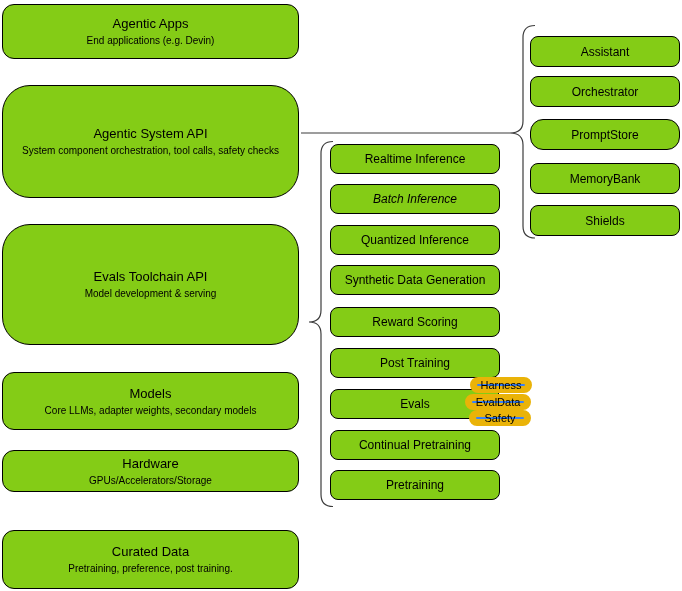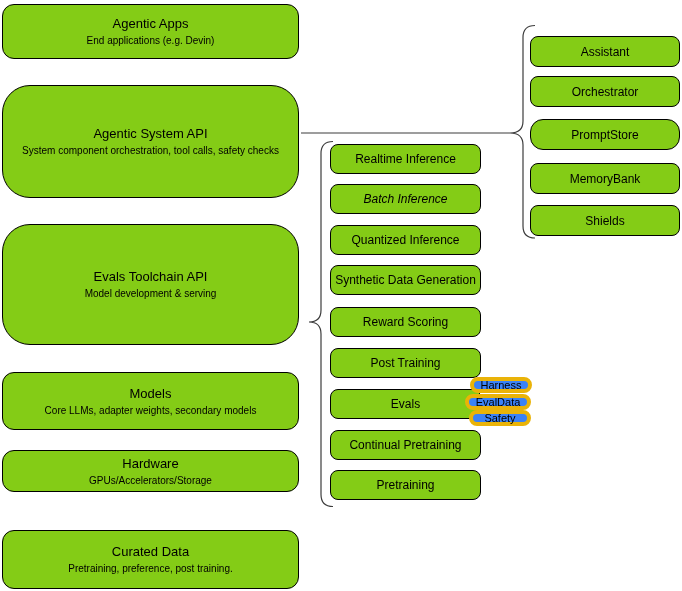--- a/index.html
+++ b/index.html
@@ -20,26 +20,26 @@
     flex-direction:column;
     align-items:center;
     justify-content:center;
     text-align:center;
   }
   .lbox{left:2px;width:297px;}
   .lbox .title{font-size:13px;line-height:17px;}
   .lbox .subtitle{font-size:10px;line-height:14px;margin-top:2px;}
   .r12{border-radius:12px;}
   .r28{border-radius:28px;}
-  .mbox{left:330px;width:151px;height:30px;border-radius:8px;font-size:12px;}
+  .mbox{left:330px;width:170px;height:30px;border-radius:8px;font-size:12px;}
   .rbox{left:530px;width:150px;height:31px;border-radius:8px;font-size:12px;}
   .tag{
     position:absolute;
     background:#3b82f6;
-    border:4px solid #eab308;
+    border:7px solid #eab308;
     box-sizing:border-box;
     border-radius:9px;
     height:16px;
     display:flex;align-items:center;justify-content:center;
     font-size:11px;
     z-index:3;
   }
   .mbox,.rbox{z-index:2;}
   svg.overlay{position:absolute;left:0;top:0;z-index:1;}
 </style>

